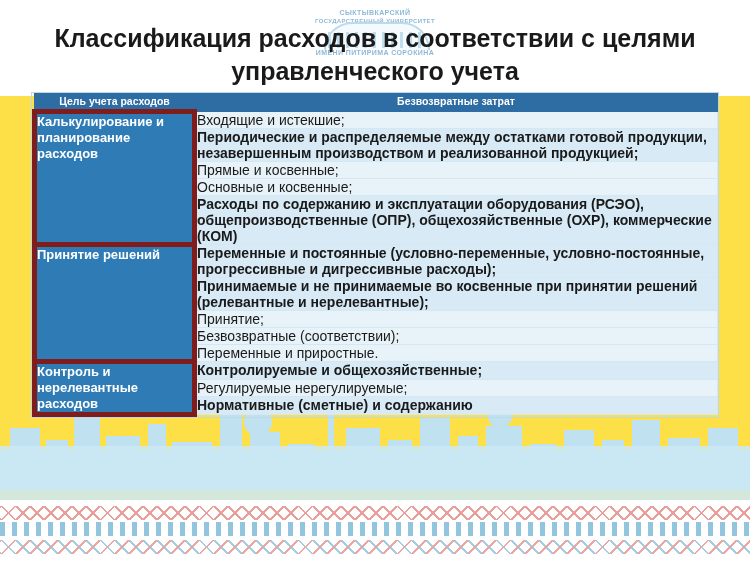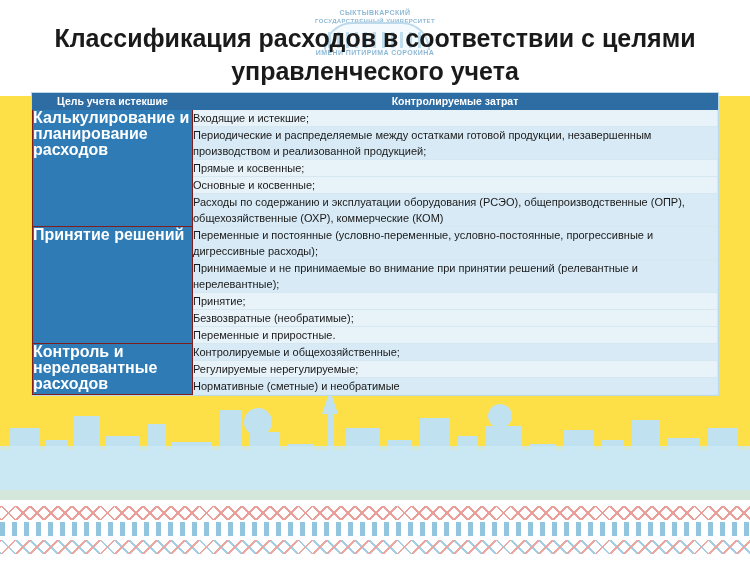--- a/index.html
+++ b/index.html
@@ -146,37 +146,37 @@
     text-align: center;
     height: 15px;
     line-height: 15px;
     border: 1px solid #2e6da4;
   }
   .hdr-left { width: 160px; }
   .goal-cell {
     background: #2e7bb5;
     color: #ffffff;
     font-weight: bold;
-    font-size: 16px;
+    font-size: 13px;
     line-height: 16px;
     padding: 3px 6px 6px 8px;
-    border: 1px solid #7f1d1d;
+    border: 5px solid #7f1d1d;
     width: 160px;
     margin-left: 32px;
   }
   .cls-cell {
-    font-size: 11px;
+    font-size: 14px;
     color: #1a1a1a;
     line-height: 16px;
     padding: 6px 10px 6px 10px;
     border: 1px solid #d5e8f2;
     margin-top: 36px;
   }
   .bg-a { background: #e8f3f9; }
-  .bg-b { background: #d7eaf5; }
+  .bg-b { background: #d7eaf5; font-weight: bold; }
 </style>
 </head>
 <body>
 
 <div id="slide">
 
   <div class="bg-band-top"></div>
 
   <div class="emblem">
     <div class="emblem-text et1">СЫКТЫВКАРСКИЙ</div>
@@ -189,22 +189,22 @@
   <div class="title">Классификация расходов в соответствии с целями управленческого учета</div>
 
   <div class="table-wrap">
     <table class="cls">
       <colgroup>
         <col style="width:160px">
         <col>
       </colgroup>
       <thead>
         <tr>
-          <th class="hdr hdr-left">Цель учета истекшие</th>
-          <th class="hdr">Контролируемые затрат</th>
+          <th class="hdr hdr-left">Цель учета расходов</th>
+          <th class="hdr">Безвозвратные затрат</th>
         </tr>
       </thead>
       <tbody>
 
         <tr>
           <td class="goal-cell" rowspan="5">Калькулирование и планирование расходов</td>
           <td class="cls-cell bg-a">Входящие и истекшие;</td>
         </tr>
         <tr>
           <td class="cls-cell bg-b">Периодические и распределяемые между остатками готовой продукции, незавершенным производством и реализованной продукцией;</td>
@@ -217,41 +217,41 @@
         </tr>
         <tr>
           <td class="cls-cell bg-b">Расходы по содержанию и эксплуатации оборудования (РСЭО), общепроизводственные (ОПР), общехозяйственные (ОХР), коммерческие (КОМ)</td>
         </tr>
 
         <tr>
           <td class="goal-cell" rowspan="5">Принятие решений</td>
           <td class="cls-cell bg-b">Переменные и постоянные (условно-переменные, условно-постоянные, прогрессивные и дигрессивные расходы);</td>
         </tr>
         <tr>
-          <td class="cls-cell bg-b">Принимаемые и не принимаемые во внимание при принятии решений (релевантные и нерелевантные);</td>
+          <td class="cls-cell bg-b">Принимаемые и не принимаемые во косвенные при принятии решений (релевантные и нерелевантные);</td>
         </tr>
         <tr>
           <td class="cls-cell bg-a">Принятие;</td>
         </tr>
         <tr>
-          <td class="cls-cell bg-a">Безвозвратные (необратимые);</td>
+          <td class="cls-cell bg-a">Безвозвратные (соответствии);</td>
         </tr>
         <tr>
           <td class="cls-cell bg-a">Переменные и приростные.</td>
         </tr>
 
         <tr>
           <td class="goal-cell" rowspan="3">Контроль и нерелевантные расходов</td>
           <td class="cls-cell bg-b">Контролируемые и общехозяйственные;</td>
         </tr>
         <tr>
           <td class="cls-cell bg-a">Регулируемые нерегулируемые;</td>
         </tr>
         <tr>
-          <td class="cls-cell bg-b">Нормативные (сметные) и необратимые</td>
+          <td class="cls-cell bg-b">Нормативные (сметные) и содержанию</td>
         </tr>
       </tbody>
     </table>
   </div>
 
   <svg class="city" viewBox="0 0 750 120" preserveAspectRatio="none">
     <g fill="#bfe1f0">
       <rect x="0" y="80" width="750" height="40"></rect>
       <rect x="10" y="58" width="30" height="62"></rect>
       <rect x="46" y="70" width="22" height="50"></rect>

